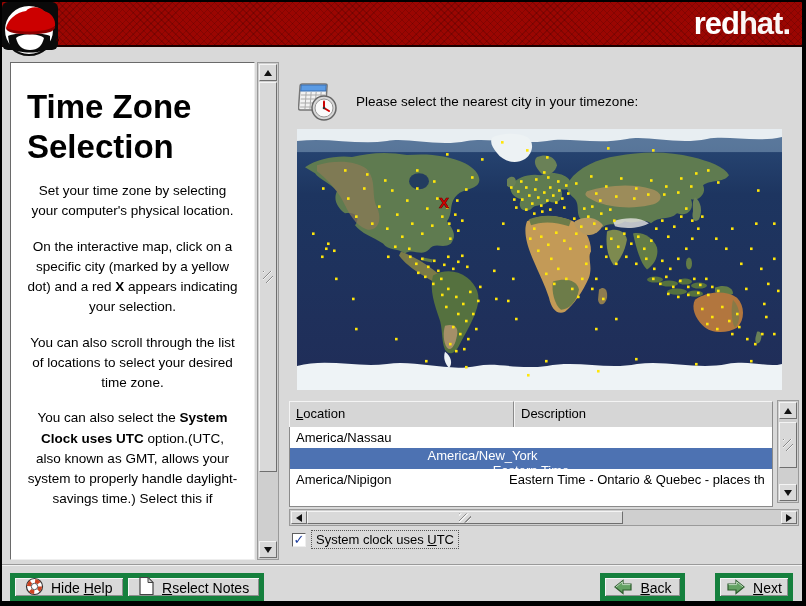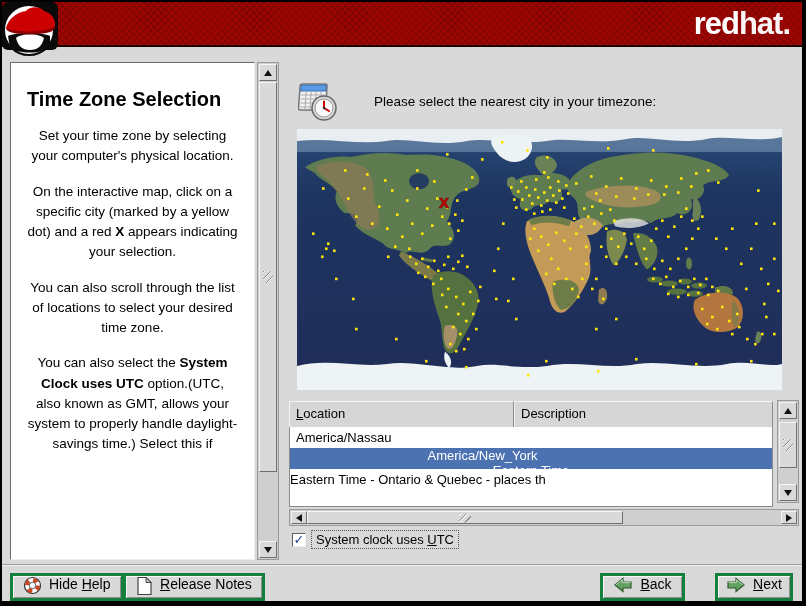--- a/index.html
+++ b/index.html
@@ -18,21 +18,21 @@
     border-bottom:2px solid #1c0000; }
   .logo { position:absolute; left:0; top:0; width:58px; height:54px; z-index:4; }
   .brand { position:absolute; right:12px; top:4px; color:#fff; font-size:31px; letter-spacing:-1px; }
   .brand b { font-weight:700; }
   .brand span.lite { font-weight:700; opacity:.96; }
 
   
   .help-panel { position:absolute; left:8px; top:60px; width:245px; height:498px;
     background:#fff; border:1px solid; border-color:#6a6a6a #eee #eee #6a6a6a;
     padding:12px 14px 0 14px; overflow:hidden; }
-  .help-panel h1 { font-size:20px; line-height:1.2; font-weight:bold; margin:12px 2px 8px 2px; color:#000; }
+  .help-panel h1 { font-size:33px; line-height:1.2; font-weight:bold; margin:12px 2px 8px 2px; color:#000; }
   .help-panel p { font-size:13.5px; line-height:1.5; margin:15px 2px; color:#000;text-align:center; }
   .help-panel p b { font-weight:bold; }
 
   
   .sb-v { position:absolute; width:22px; background:#cfcfcf; border:1px solid #9a9a9a; }
   .sb-btn { position:absolute; left:1px; right:1px; height:17px; background:#d9d9d9;
     border:1px solid; border-color:#f4f4f4 #6f6f6f #6f6f6f #f4f4f4;
     display:flex; align-items:center; justify-content:center; }
   .sb-btn.up { top:1px; } .sb-btn.down { bottom:1px; }
   .tri-up { width:0; height:0; border-left:4px solid transparent; border-right:4px solid transparent; border-bottom:6px solid #111; }
@@ -49,21 +49,21 @@
     border:1px solid; border-color:#f4f4f4 #6f6f6f #6f6f6f #f4f4f4;
     display:flex; align-items:center; justify-content:center; }
   .sb-hbtn.left { left:1px; } .sb-hbtn.right { right:1px; }
   .sb-hthumb { position:absolute; top:1px; bottom:1px; background:#d9d9d9;
     border:1px solid; border-color:#f4f4f4 #6f6f6f #6f6f6f #f4f4f4; }
   .sb-hthumb::after { content:""; position:absolute; left:50%; top:50%; width:12px; height:9px;
     transform:translate(-50%,-50%);
     background:repeating-linear-gradient(135deg, #8a8a8a 0 1px, #f2f2f2 1px 2px, transparent 2px 5px); }
 
   
-  .prompt-row { position:absolute; left:296px; top:78px; height:42px; display:flex; align-items:center; gap:36px; }
+  .prompt-row { position:absolute; left:296px; top:78px; height:42px; display:flex; align-items:center; gap:18px; }
   .prompt-row .txt { font-size:13.5px; color:#000; }
 
   .map { position:absolute; left:295px; top:127px; width:485px; height:261px; background:#1d3560; }
   .map svg { display:block; width:100%; height:100%; }
 
   
   .thead { position:absolute; left:287px; top:399px; width:484px; height:36px; display:flex; }
   .th { background:#d6d6d6; border:1px solid; border-color:#f4f4f4 #8a8a8a #8a8a8a #f4f4f4;
         font-size:13px; color:#000; padding:4px 6px; }
   .th.loc { width:225px; } .th.desc { width:259px; }
@@ -79,22 +79,22 @@
   
   .utc-row { position:absolute; left:290px; top:528px; display:flex; align-items:center; gap:5px; }
   .checkbox { width:14px; height:14px; background:#fff; border:1px solid; border-color:#5f5f5f #eee #eee #5f5f5f;
     color:#1d3d9e; font-size:13px; line-height:12px; font-weight:bold; text-align:center; }
   .cb-label { font-size:13px; color:#000; border:1px dotted #555; padding:1px 4px; }
 
   
   .btnbar { position:absolute; left:0; right:0; top:562px; bottom:0;
     border-top:1px solid #9a9a9a; box-shadow:inset 0 1px 0 #f2f2f2; background:#d9d9d9; }
   .btn { position:absolute; top:8px; height:28px; background:#d9d9d9;
-    border:3px solid #15803d; box-shadow:inset 1px 1px 0 #f6f6f6, inset -1px -1px 0 #8e8e8e;
-    display:flex; align-items:flex-start; justify-content:center; gap:7px;
+    border:5px solid #15803d; box-shadow:inset 1px 1px 0 #f6f6f6, inset -1px -1px 0 #8e8e8e;
+    display:flex; align-items:flex-end; justify-content:center; gap:7px;
     font-size:14px; color:#000; padding:0 10px; cursor:default; }
   .btn svg { flex:none; }
   #btn-hide-help { left:8px; }
   #btn-release-notes { left:121px; }
   #btn-back { left:598px; width:85px; }
   #btn-next { left:713px; width:78px; }
 </style>
 </head>
 <body>
 
@@ -482,20 +482,21 @@
   <div class="tlist">
       <div class="trow">
         <span class="cell loc">America/Nassau</span>
         <span class="cell desc"></span>
       </div>
       <div class="trow selected">
         <span class="cell loc">America/New_York</span>
         <span class="cell desc">Eastern Time</span>
       </div>
       <div class="trow">
+        <span class="cell loc">America/Nipigon</span>
         <span class="cell desc">Eastern Time - Ontario &amp; Quebec - places th</span>
       </div>
     </div>
 
   <div class="sb-v" style="left:775px; top:398px; height:103px;">
     <div class="sb-btn up">
         <div class="tri-up"></div>
       </div>
     <div class="sb-thumb" style="top:21px; height:46px;"></div>
     <div class="sb-btn down">
@@ -525,21 +526,21 @@
         <circle cx="9.5" cy="9.5" r="5.6" fill="none" stroke="#cc4422" stroke-width="4" stroke-dasharray="4.4 4.4"></circle>
         <circle cx="9.5" cy="9.5" r="3.2" fill="#fff" stroke="#555" stroke-width="1"></circle>
       </svg>
       <span><span>Hide </span><span class="mn">H</span><span>elp</span></span>
     </div>
     <div class="btn" id="btn-release-notes">
       <svg width="17" height="20" viewBox="0 0 17 20">
         <path d="M2,1.5 L10,1.5 L15,6.5 L15,18.5 L2,18.5 Z" fill="#fff" stroke="#444" stroke-width="1.2"></path>
         <path d="M10,1.5 L10,6.5 L15,6.5 Z" fill="#cfcfcf" stroke="#444" stroke-width="1"></path>
       </svg>
-      <span><span></span><span class="mn">R</span><span>elease Notes</span></span>
+      <span><span></span><span class="mn">R</span><span>select Notes</span></span>
     </div>
     <div class="btn" id="btn-back">
       <svg width="20" height="18" viewBox="0 0 20 18">
         <path d="M2,9 L10,2.5 L10,6 L18,6 L18,12 L10,12 L10,15.5 Z" fill="#64a264" stroke="#2d5c2d" stroke-width="1.2"></path>
         <path d="M2.8,9 L9.4,3.8 L9.4,6.6 L17.4,6.6" fill="none" stroke="#bcd8bc" stroke-width="1"></path>
       </svg>
       <span><span class="mn">B</span><span>ack</span></span>
     </div>
     <div class="btn" id="btn-next">
       <svg width="20" height="18" viewBox="0 0 20 18">

